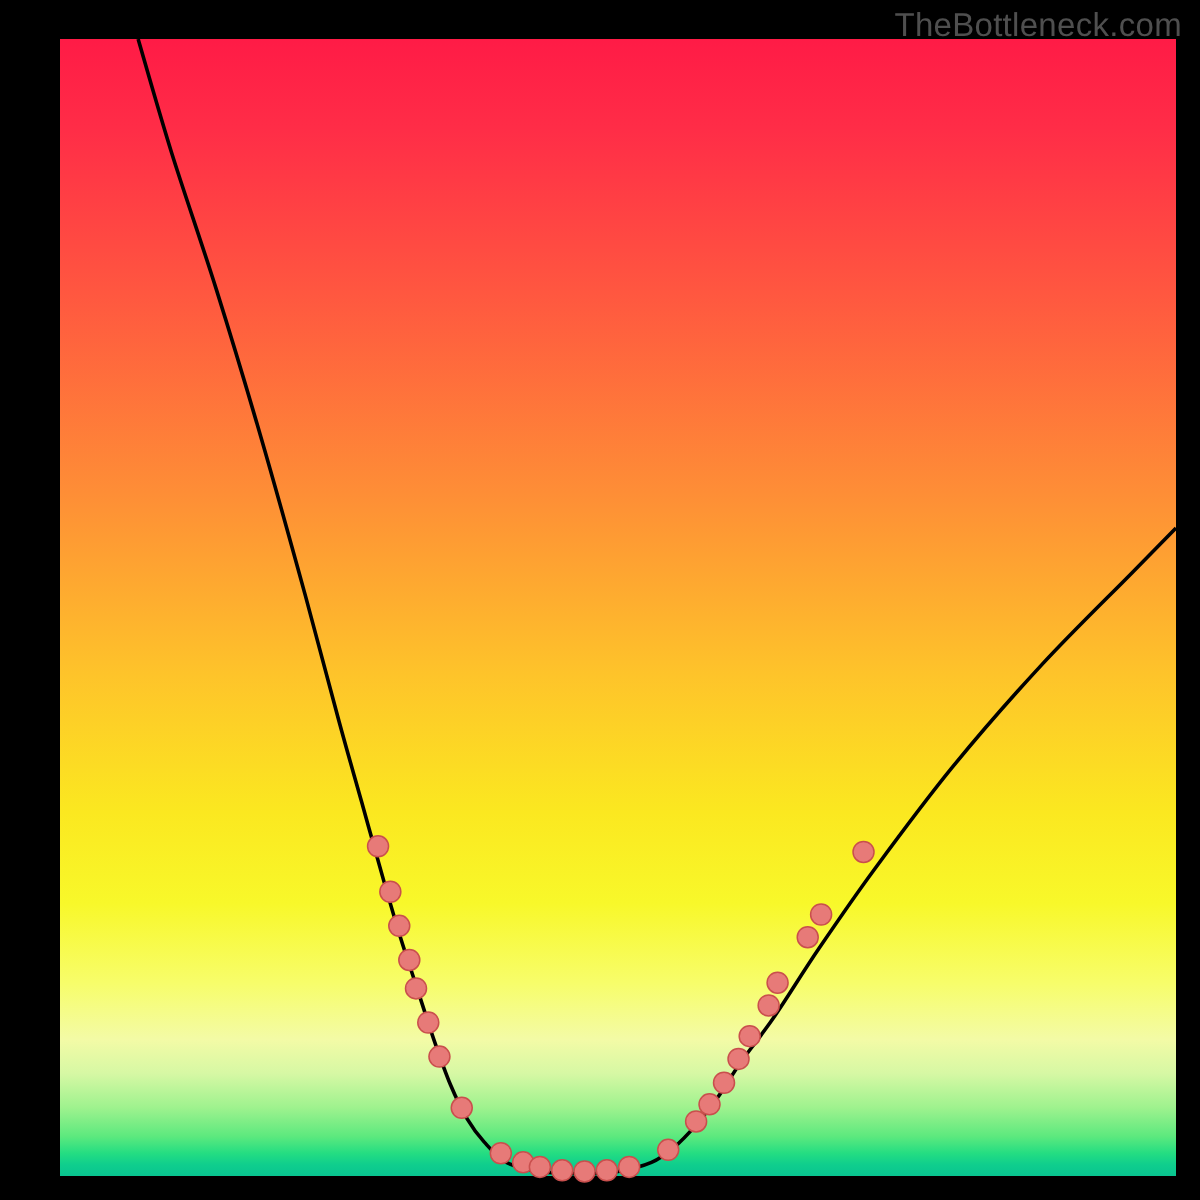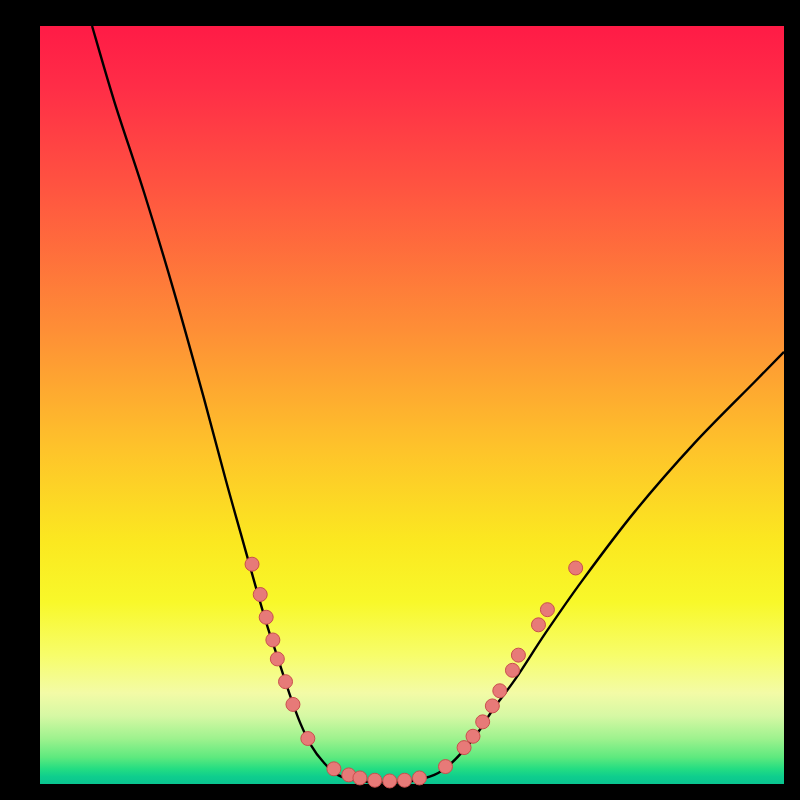--- a/index.html
+++ b/index.html
@@ -93,13 +93,14 @@
           <circle cx="452.352" cy="679.9259999999999" r="7" fill="#e77a78" stroke="#c94f4d" stroke-width="1"></circle>
           <circle cx="459.792" cy="664.766" r="7" fill="#e77a78" stroke="#c94f4d" stroke-width="1"></circle>
           <circle cx="472.44" cy="644.3" r="7" fill="#e77a78" stroke="#c94f4d" stroke-width="1"></circle>
           <circle cx="478.392" cy="629.14" r="7" fill="#e77a78" stroke="#c94f4d" stroke-width="1"></circle>
           <circle cx="498.48" cy="598.8199999999999" r="7" fill="#e77a78" stroke="#c94f4d" stroke-width="1"></circle>
           <circle cx="507.408" cy="583.66" r="7" fill="#e77a78" stroke="#c94f4d" stroke-width="1"></circle>
           <circle cx="535.68" cy="541.97" r="7" fill="#e77a78" stroke="#c94f4d" stroke-width="1"></circle>
         </g>
     </svg>
   </div>
+  <div class="watermark">TheBottleneck.com</div>
 </div>
 
 </body></html>

